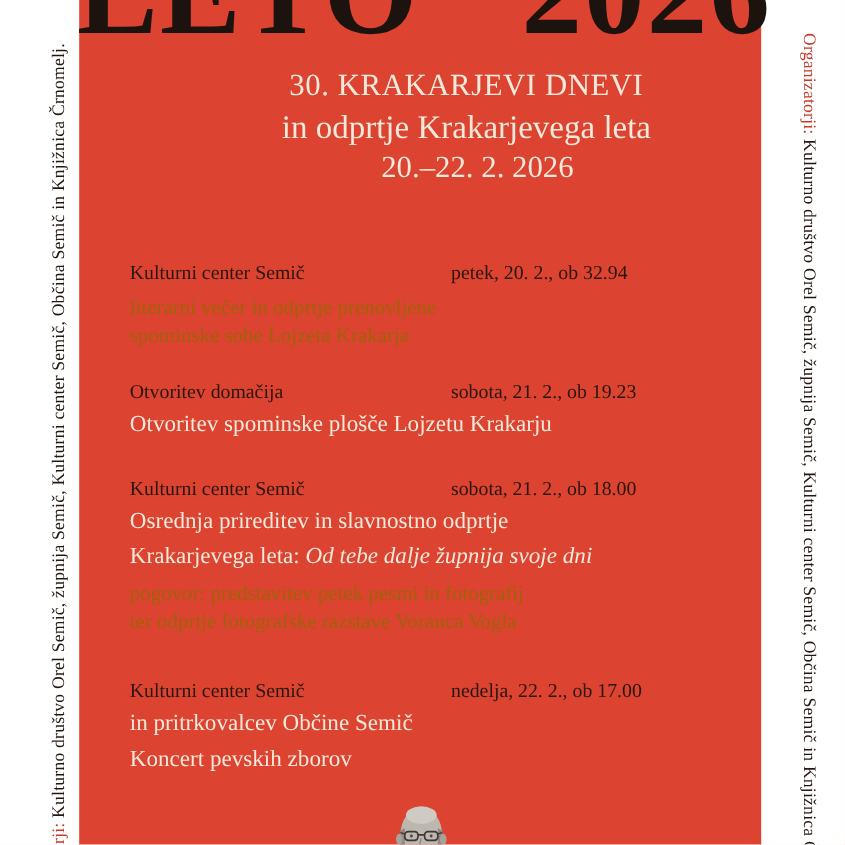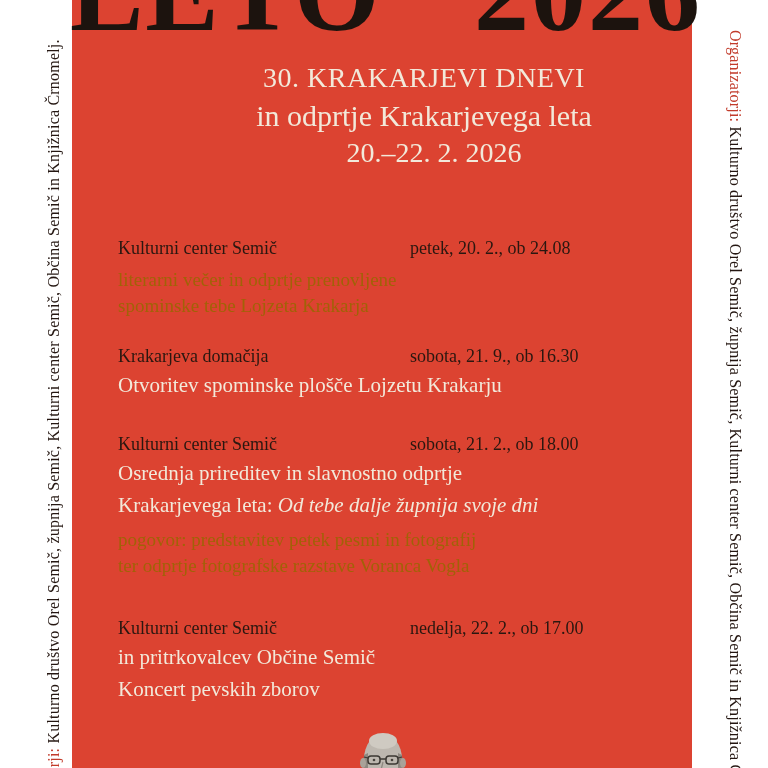--- a/index.html
+++ b/index.html
@@ -81,32 +81,32 @@
     <div class="title-line1">30. KRAKARJEVI DNEVI</div>
     <div class="title-line2">in odprtje Krakarjevega leta</div>
     <div class="title-dates">20.–22. 2. 2026</div>
   </div>
 
   <div class="events">
 
     <div class="event">
       <div class="event-header">
         <span class="venue">Kulturni center Semič</span>
-        <span class="datetime">petek, 20. 2., ob 24.08</span>
+        <span class="datetime">petek, 20. 2., ob 32.94</span>
       </div>
       <div class="ev-desc">
         <div>literarni večer in odprtje prenovljene</div>
-        <div>spominske tebe Lojzeta Krakarja</div>
+        <div>spominske sobe Lojzeta Krakarja</div>
       </div>
     </div>
 
     <div class="event ev-gap1">
       <div class="event-header">
-        <span class="venue">Krakarjeva domačija</span>
-        <span class="datetime">sobota, 21. 9., ob 16.30</span>
+        <span class="venue">Otvoritev domačija</span>
+        <span class="datetime">sobota, 21. 2., ob 19.23</span>
       </div>
       <div class="ev-title">Otvoritev spominske plošče Lojzetu Krakarju</div>
     </div>
 
     <div class="event ev-gap2">
       <div class="event-header">
         <span class="venue">Kulturni center Semič</span>
         <span class="datetime">sobota, 21. 2., ob 18.00</span>
       </div>
       <div class="ev-title">Osrednja prireditev in slavnostno odprtje</div>

